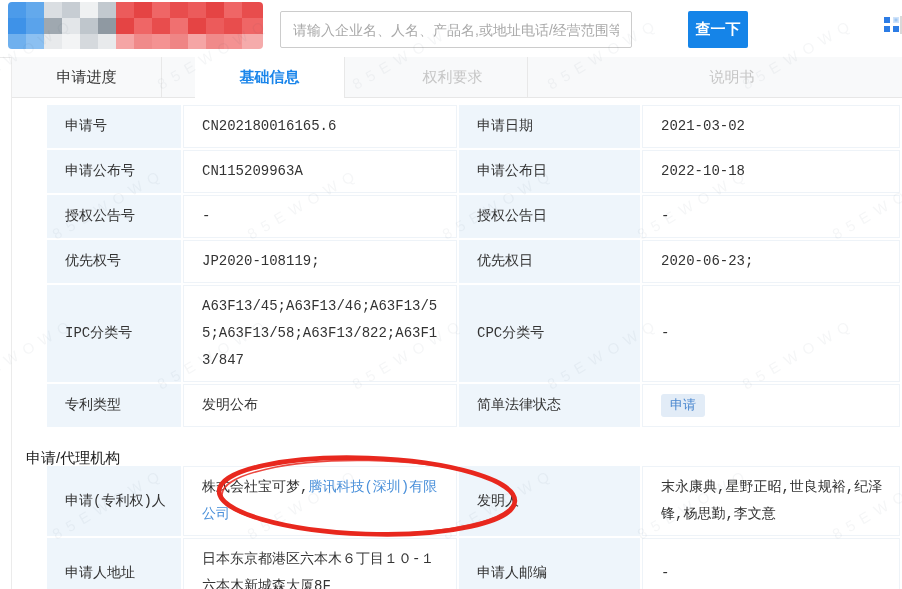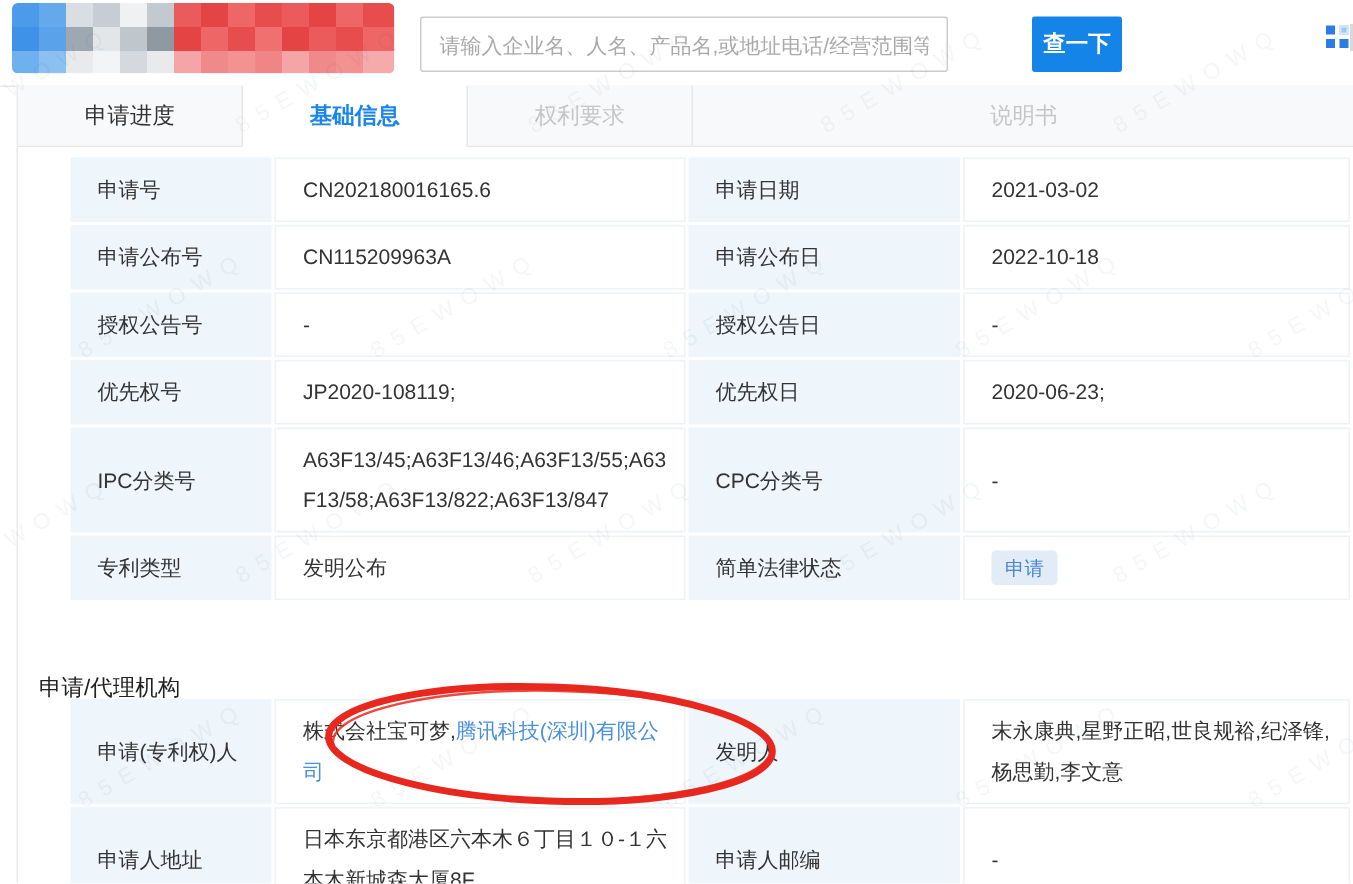--- a/index.html
+++ b/index.html
@@ -27,35 +27,35 @@
   .apps-icon{position:absolute;left:884px;top:17px;width:15px;height:15px;cursor:pointer;}
   .apps-icon i{position:absolute;width:6px;height:6px;background:#2c7ce5;}
   .apps-icon .tl{left:0;top:0;}
   .apps-icon .tr{right:0;top:0;background:#9ec6f3;box-shadow:inset 0 0 0 1.5px #cfe3fa;}
   .apps-icon .bl{left:0;bottom:0;}
   .apps-icon .br{right:0;bottom:0;}
   .header-divider{position:absolute;left:900px;top:16px;width:2px;height:18px;background:#d9d9d9;}
   
   .main{position:absolute;left:11px;top:57px;width:891px;height:532px;border-left:1px solid #ebebeb;background:#fff;}
   
-  .tabbar{display:flex;height:40px;background:#f8f9fa;border-bottom:1px solid #e7e7e7;}
+  .tabbar{display:flex;height:40px;background:#f8f9fa;border-bottom:1px solid #e7e7e7;gap:33px;}
   .tab{
     flex:0 0 150px;display:flex;align-items:center;justify-content:center;
     font-size:15px;color:#333;cursor:pointer;border-right:1px solid #e8e8e8;
     box-sizing:border-box;background:#f8f9fa;
   }
   .tab:first-child{border-left:none;}
   .tab:last-child{flex:1 1 auto;border-right:none;}
   .tab.active{background:#fff;color:#1a85ea;font-weight:bold;margin-bottom:-1px;}
   .tab.disabled{color:#c6c6c6;cursor:default;}
   
   .content{position:relative;height:491px;background:#fff;}
   table.info{
     position:absolute;left:33px;width:857px;
-    border-collapse:separate;border-spacing:2px;table-layout:fixed;
+    border-collapse:separate;border-spacing:2px;table-layout:fixed;font-family:Liberation Mono, monospace;
   }
   .t-basic{top:5px;}
   .t-applicant{top:366px;}
   td{
     vertical-align:middle;line-height:27px;font-size:14px;
     padding:7px 10px 7px 18px;word-break:break-all;box-sizing:border-box;
   }
   td.lbl{background:#eef5fb;color:#333;}
   td.val{background:#fff;border:1px solid #eef3f8;color:#333;}
   tr.h42 td{height:41px;}

